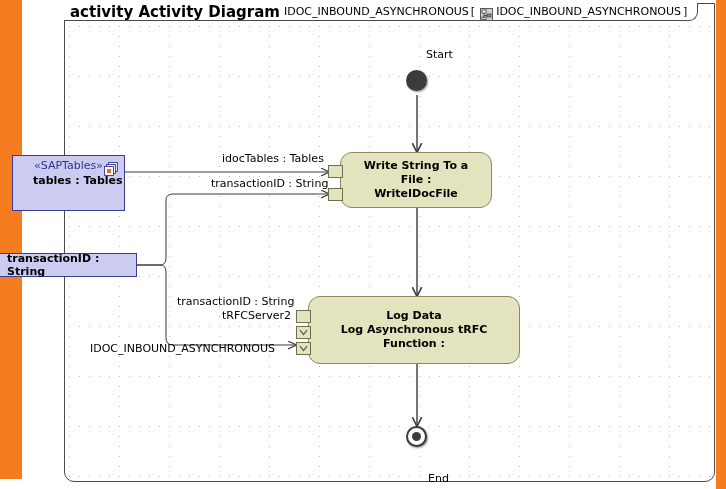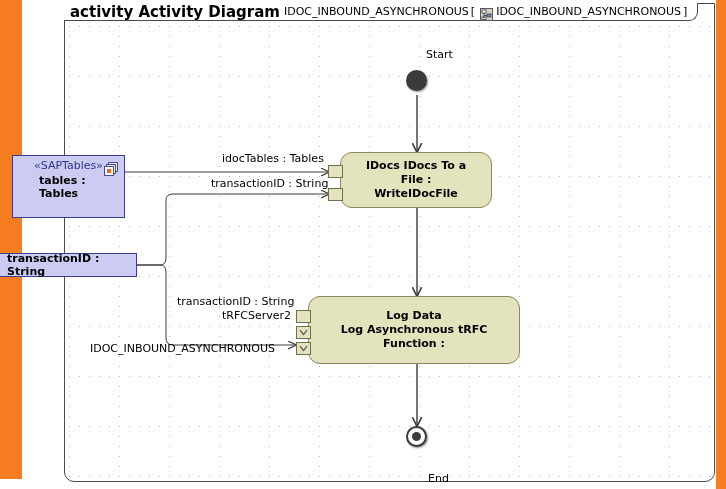--- a/index.html
+++ b/index.html
@@ -90,21 +90,21 @@
     border:1.4px solid #3b3b8f;
     box-sizing:border-box;
     z-index:4;
   }
   .objnode .stereo{
     text-align:center;font-size:11px;color:#33338c;line-height:13px;
     padding-top:3px;
   }
   .objnode .nm{
     text-align:left;font-size:11px;font-weight:bold;color:#000;
-    padding:2px 0 0 26px;
+    padding:2px 0 0 20px;
   }
   .copies-icon{position:absolute;right:5px;top:5px;width:15px;height:14px;}
 
   .objnode-flat{
     background:#ccccf2;
     border:1.4px solid #3b3b8f;
     box-sizing:border-box;
     display:flex;align-items:center;
     font-size:11px;font-weight:bold;color:#000;
     padding-left:8px;
@@ -188,21 +188,21 @@
 
     <path d="M137 265 L160 265 Q166 265 166 258 L166 200 Q166 194 173 194 L329 194" fill="none" stroke="#3a3a3a" stroke-width="1" marker-end="url(#ah)"></path>
     <path d="M137 265 L160 265 Q166 265 166 272 L166 338 Q166 345 173 345 L296 345" fill="none" stroke="#3a3a3a" stroke-width="1" marker-end="url(#ah)"></path>
   </svg>
 
   <div class="ctrl-label" style="left:402px;top:48px;">Start</div>
   <div class="initial" style="left:406px;top:70px;"></div>
 
   <div class="activity node" style="left:340px;top:152px;width:152px;height:56px;">
     <span>
-      <span>IDocs IDocs To a File :</span>
+      <span>Write String To a File :</span>
       <span>WriteIDocFile</span>
     </span>
   </div>
   <div class="pin" style="left:328px;top:165px;"></div>
   <div class="pin" style="left:328px;top:188px;"></div>
 
   <div class="activity node" style="left:308px;top:296px;width:212px;height:68px;">
     <span>
       <span>Log Data</span>
       <span>Log Asynchronous tRFC Function :</span>
@@ -214,21 +214,21 @@
     <svg width="9" height="7" viewBox="0 0 9 7">
         <path d="M1,1 L4.5,5.6 L8,1" fill="none" stroke="#4a4a4a" stroke-width="1.1"></path>
       </svg>
   </div>
   <div class="pin" style="left:296px;top:342px;">
     <svg width="9" height="7" viewBox="0 0 9 7">
         <path d="M1,1 L4.5,5.6 L8,1" fill="none" stroke="#4a4a4a" stroke-width="1.1"></path>
       </svg>
   </div>
 
-  <div class="objnode node" style="left:12px;top:155px;width:113px;height:63px;">
+  <div class="objnode node" style="left:12px;top:155px;width:113px;height:56px;">
     <div class="stereo">«SAPTables»</div>
     <div class="nm">tables : Tables</div>
     <span class="copies-icon">
       <svg width="15" height="14" viewBox="0 0 15 14">
         <rect x="4.5" y="0.5" width="9" height="9" fill="#e9e9fb" stroke="#3b3b8f" stroke-width="0.9"></rect>
         <rect x="2.5" y="2.5" width="9" height="9" fill="#e9e9fb" stroke="#3b3b8f" stroke-width="0.9"></rect>
         <rect x="0.5" y="4.5" width="9" height="9" fill="#ffffff" stroke="#3b3b8f" stroke-width="0.9"></rect>
         <rect x="3" y="7" width="4" height="4" fill="#d86a2a"></rect>
       </svg>
     </span>

